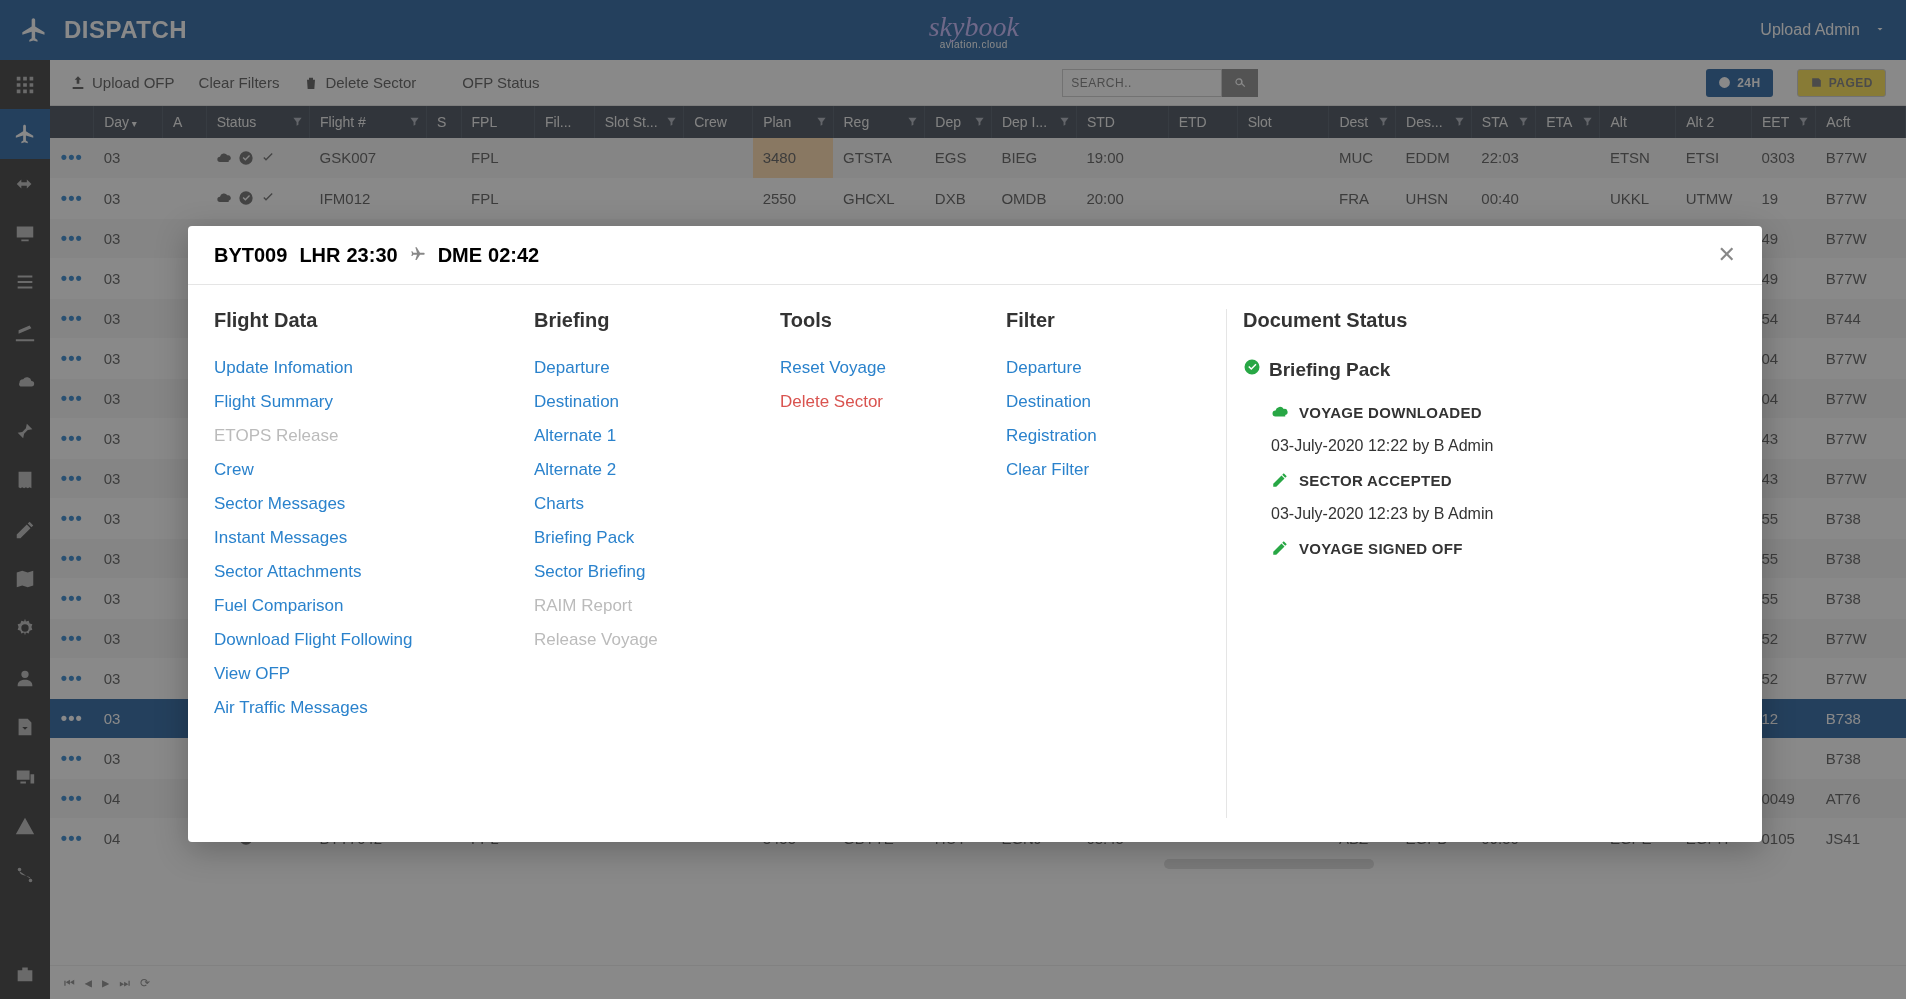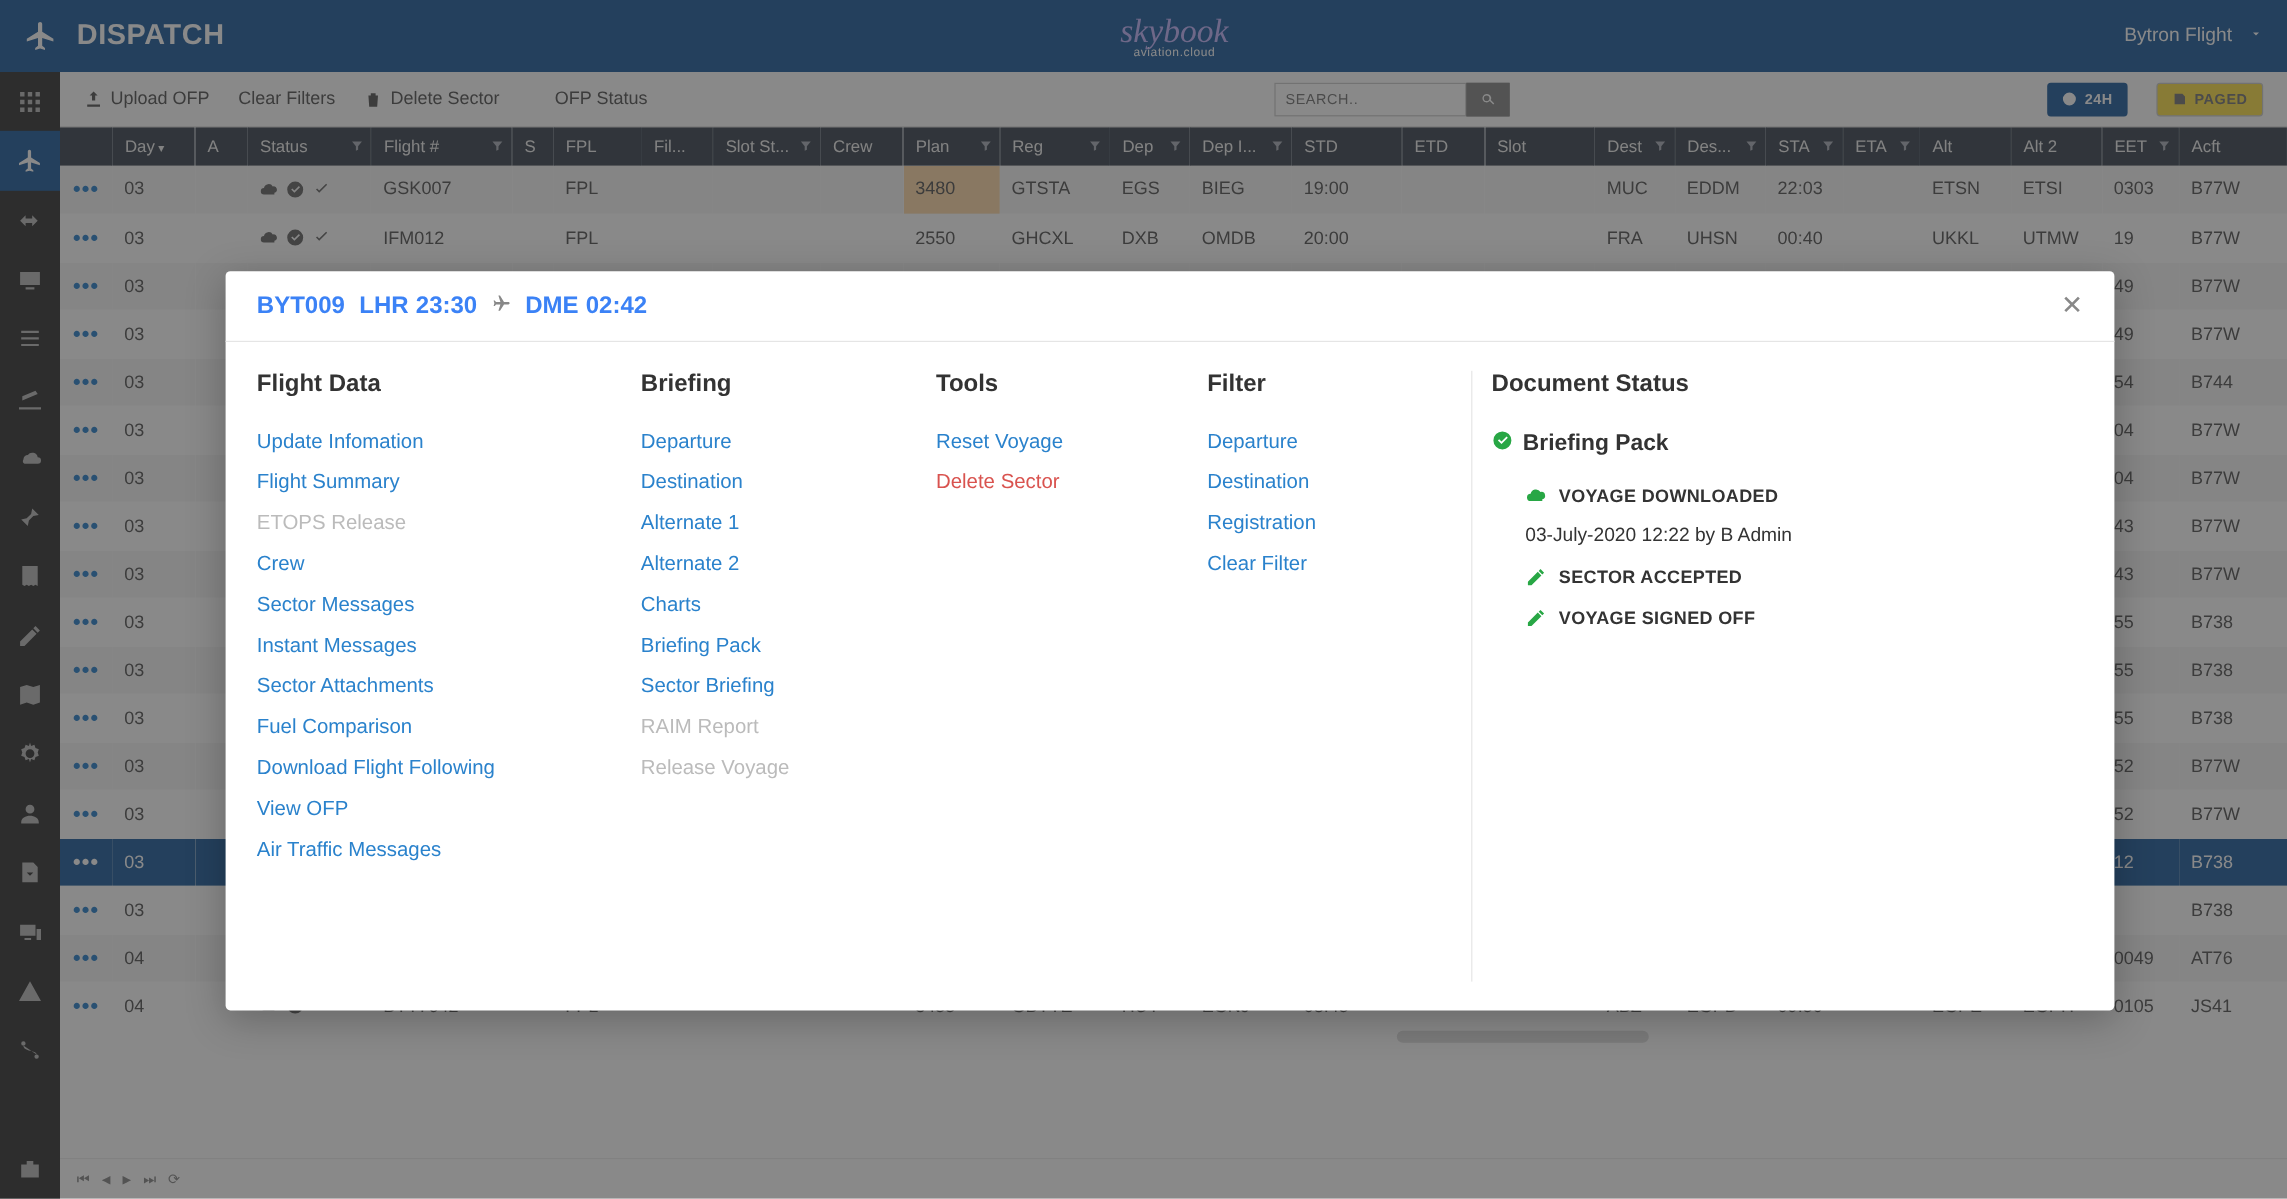--- a/index.html
+++ b/index.html
@@ -46,21 +46,21 @@
 .dots{color:#2a82cc; font-size:18px; letter-spacing:1px; font-weight:bold;}
 tbody tr.selected .dots{color:#fff;}
 .plan-warn{background:#ffd9a8;}
 .status-icons {display:flex; gap:6px; align-items:center;}
 .status-icons svg{width:16px; height:16px; fill:#666;}
 .footer-pager{ height:34px; display:flex; align-items:center; gap:10px; padding: 0 14px; color:#888; border-top:1px solid #eee;}
 .footer-pager span{font-family:monospace; font-size:12px; cursor:pointer;}
 .overlay{ position:absolute; inset:0; background: rgba(40,40,40,0.55);}
 .modal{ position:absolute; top:226px; left:188px; width: 1574px; height:616px; background:#fff; border-radius:4px; box-shadow:0 8px 32px rgba(0,0,0,.25); display:flex; flex-direction:column;}
 .modal-header{ display:flex; align-items:center; justify-content:space-between; padding: 16px 26px; border-bottom:1px solid #e5e5e5;}
-.modal-title{ display:flex; align-items:center; gap:12px; font-size:20px; font-weight:600; color:#3b82f6;}
+.modal-title{ display:flex; align-items:center; gap:12px; font-size:20px; font-weight:600; color:#000000;}
 .modal-title .seg{font-weight:700;}
 .modal-title .small-plane svg{width:16px; height:16px; fill:#888;}
 .modal-close{font-size:22px; color:#888; cursor:pointer;}
 .modal-body{ flex:1; display:flex; padding: 24px 26px;}
 .col{ padding-right: 50px;}
 .col h3{ font-size:20px; font-weight:600; color:#333; margin-bottom: 26px;}
 .col ul{ list-style:none; display:flex; flex-direction:column; gap: 14px;}
 .col li{ font-size:17px; cursor:pointer;}
 .link-active{ color:#2a82cc;}
 .link-disabled{ color:#bbb;}
@@ -94,21 +94,21 @@
     </span>
     <span class="header-title">DISPATCH</span>
   </div>
   <div class="header-center">
     <div style="text-align:center">
       <div class="logo-text">skybook</div>
       <div class="logo-sub">aviation.cloud</div>
     </div>
   </div>
   <div class="header-right">
-    <span>Bytron Flight</span>
+    <span>Upload Admin</span>
     <span><svg width="12" height="12" viewBox="0 0 24 24" fill="#fff">
           <path d="M7 10l5 5 5-5z"></path>
         </svg></span>
   </div>
 </div>
 
 <div class="main-area">
   <div class="sidebar">
     <div class="sidebar-item">
         <svg viewBox="0 0 24 24">
@@ -942,20 +942,21 @@
             </svg>
             <span>VOYAGE DOWNLOADED</span>
           </div>
           <div class="doc-sub">03-July-2020 12:22 by B Admin</div>
           <div class="doc-line bold">
             <svg class="icon-pen" viewBox="0 0 24 24">
               <path d="M3 17l11-11 4 4L7 21H3zM15 5l2-2 4 4-2 2z"></path>
             </svg>
             <span>SECTOR ACCEPTED</span>
           </div>
+          <div class="doc-sub">03-July-2020 12:23 by B Admin</div>
           <div class="doc-line bold">
             <svg class="icon-pen" viewBox="0 0 24 24">
               <path d="M3 17l11-11 4 4L7 21H3zM15 5l2-2 4 4-2 2z"></path>
             </svg>
             <span>VOYAGE SIGNED OFF</span>
           </div>
         </div>
     </div>
   </div>
 </div>

